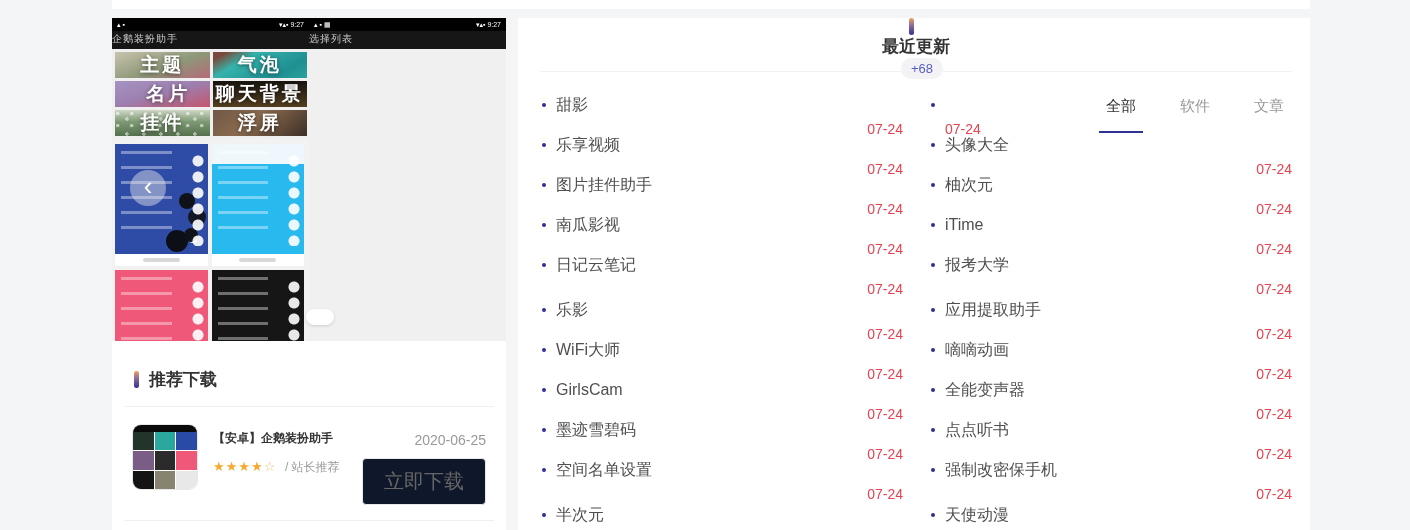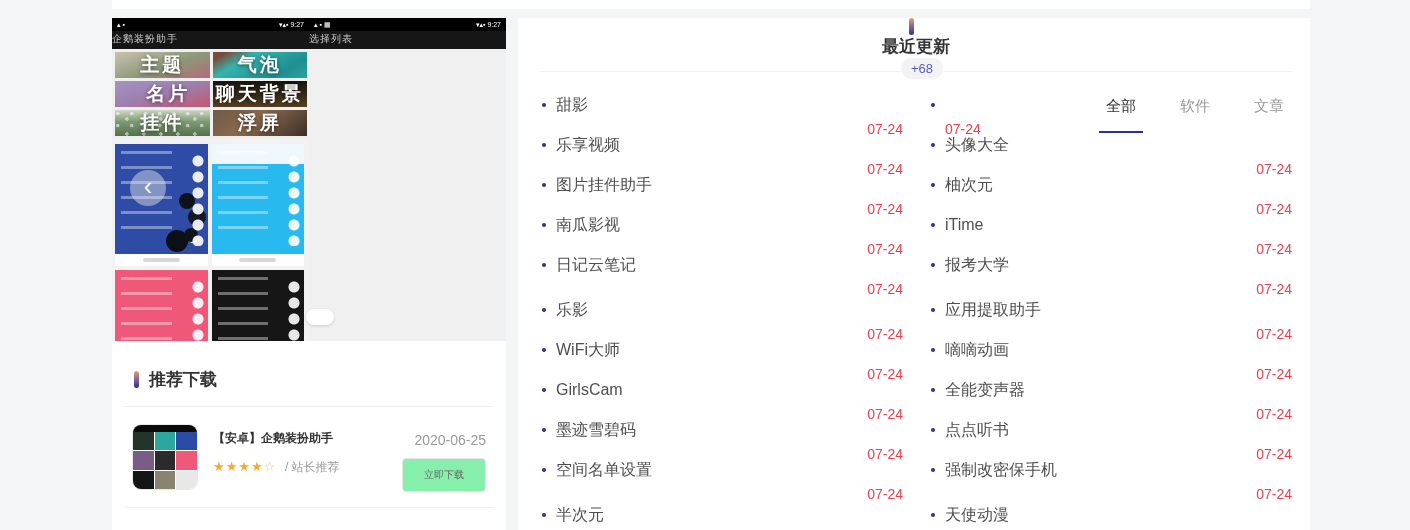--- a/index.html
+++ b/index.html
@@ -68,21 +68,21 @@
   .thumb .tb { height:7px; background:#0a0a0a; flex:none; }
   .thumb .tgrid { flex:1; display:grid; grid-template-columns:1fr 1fr 1fr; grid-template-rows:1fr 1fr 1fr; gap:1px; background:#fff; }
   .rec-mid { flex:1; padding:6px 0 0 15px; }
   .rec-title { font-size:12px; color:#333; font-weight:600; white-space:nowrap; }
   .rec-meta { margin-top:12px; font-size:13px; }
   .stars { color:#f7a82d; letter-spacing:1px; }
   .star-empty { color:#f2c27c; }
   .rec-tag { color:#9a9a9a; margin-left:6px; font-size:12px; }
   .rec-right { flex:none; display:flex; flex-direction:column; align-items:flex-end; }
   .rec-date { font-size:14px; color:#999; margin:8px 0 10px 4px; }
-  .dl-btn { font-family:inherit; font-size:10px; color:#666; background:#86efac; border:1px solid #e8e8e8; border-radius:4px; padding:9px 21px; cursor:pointer; }
+  .dl-btn { font-family:inherit; font-size:20px; color:#666; background:#0f172a; border:1px solid #e8e8e8; border-radius:4px; padding:9px 21px; cursor:pointer; }
 
   
   .recent-header { display:flex; align-items:center; height:54px; border-bottom:1px solid #f1f1f1; position:relative;flex-direction:column; }
   .badge { margin-left:12px; background:#f3f3f6; color:#565fc0; font-size:13px; padding:3px 10px; border-radius:12px; }
   .tabs { margin-left:auto; display:flex; gap:44px; padding-right:8px; }
   .tab { font-size:15px; color:#999; cursor:pointer; position:relative; line-height:54px; }
   .tab.active { color:#333; }
   .tab.active::after { content:''; position:absolute; left:-7px; right:-7px; bottom:0; height:2px; background:#2e3192; }
   .list-wrap { display:grid; grid-template-columns:1fr 1fr; column-gap:26px; padding-top:13px; }
   ul.ulist { list-style:none; }

